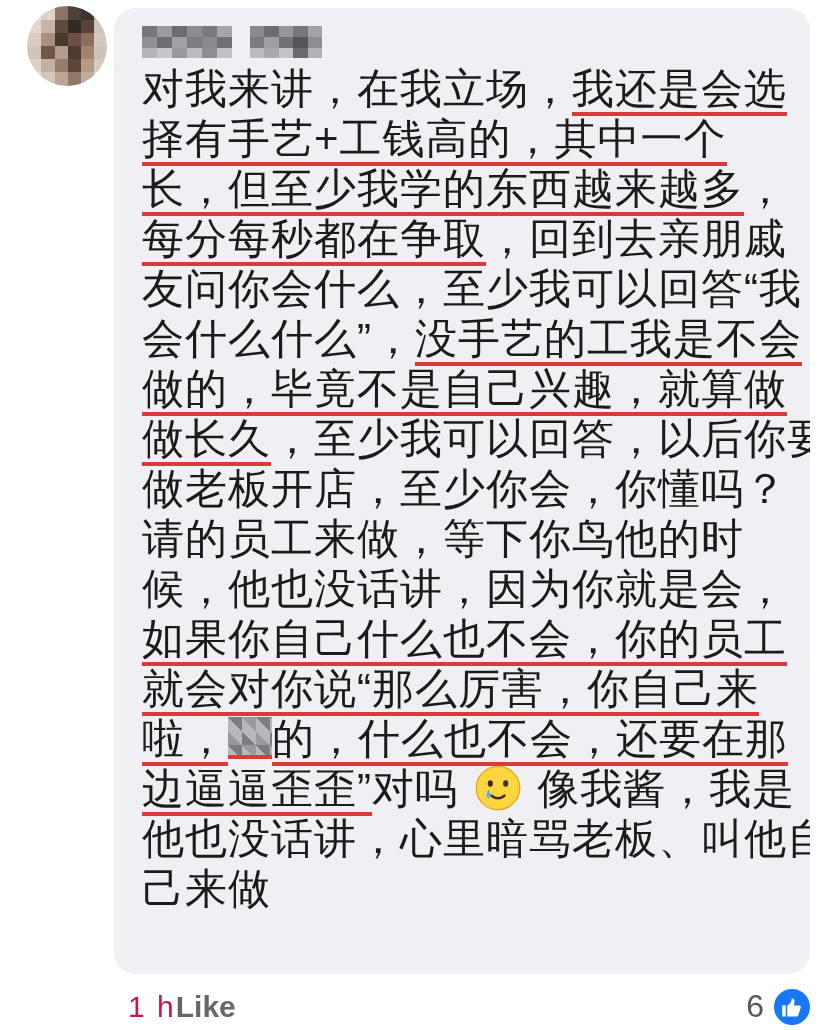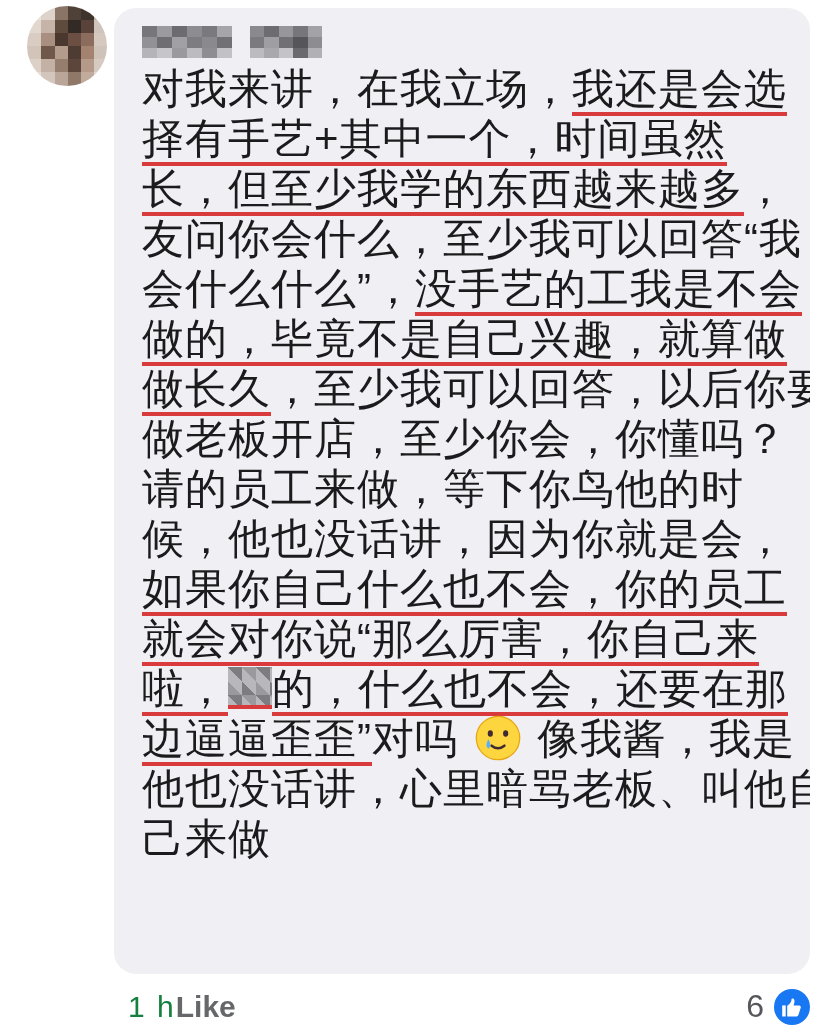--- a/index.html
+++ b/index.html
@@ -40,21 +40,21 @@
   .censor-word.u { border-bottom: 4px solid #d93a3c; }
 
   .emoji { display: inline-block; width: 46px; height: 46px; vertical-align: -8px; margin: 0 4px; }
   .emoji svg { display: block; width: 100%; height: 100%; }
 
   .footer {
     position: absolute; left: 128px; top: 988px; right: 18px;
     display: flex; align-items: center;
     font-size: 30px; color: #777a7e;
   }
-  .timestamp { color: #15803d; letter-spacing: 2px; }
+  .timestamp { color: #be185d; letter-spacing: 2px; }
   .like-action { font-weight: 700; color: #65676b; }
   .footer-spacer { flex: 1; }
   .reaction-count { color: #55575b; font-size: 32px; margin-right: 10px; }
   .reaction-badge { width: 36px; height: 36px; display: block; }
 </style>
 </head>
 <body>
 
 <div class="avatar">
   <svg viewBox="0 0 80 80" xmlns="http://www.w3.org/2000/svg">
@@ -133,22 +133,23 @@
       <rect x="0" y="22" width="14" height="10" fill="#bcbcc0"></rect>
         <rect x="14" y="22" width="15" height="10" fill="#a9a9ad"></rect>
         <rect x="29" y="22" width="14" height="10" fill="#c4c4c8"></rect>
         <rect x="43" y="22" width="15" height="10" fill="#6a6a6e"></rect>
         <rect x="58" y="22" width="14" height="10" fill="#b1b1b5"></rect>
     </svg>
   </div>
 
   <div class="comment-text">
       <div class="line"><span class="seg">对我来讲，在我立场，</span><span class="seg u">我还是会选</span></div>
-      <div class="line"><span class="seg u">择有手艺+其中一个，时间虽然</span></div>
+      <div class="line"><span class="seg u">择有手艺+工钱高的，其中一个</span></div>
       <div class="line"><span class="seg u">长，但至少我学的东西越来越多</span><span class="seg">，</span></div>
+      <div class="line"><span class="seg u">每分每秒都在争取</span><span class="seg">，回到去亲朋戚</span></div>
       <div class="line"><span class="seg">友问你会什么，至少我可以回答“我</span></div>
       <div class="line"><span class="seg">会什么什么”，</span><span class="seg u">没手艺的工我是不会</span></div>
       <div class="line"><span class="seg u">做的，毕竟不是自己兴趣，就算做</span></div>
       <div class="line"><span class="seg u">做长久</span><span class="seg">，至少我可以回答，以后你要</span></div>
       <div class="line"><span class="seg">做老板开店，至少你会，你懂吗？</span></div>
       <div class="line"><span class="seg">请的员工来做，等下你鸟他的时</span></div>
       <div class="line"><span class="seg">候，他也没话讲，因为你就是会，</span></div>
       <div class="line"><span class="seg u">如果你自己什么也不会，你的员工</span></div>
       <div class="line"><span class="seg u">就会对你说“那么厉害，你自己来</span></div>
       <div class="line"><span class="seg u">啦，</span><span class="censor-word u"></span><span class="seg u">的，什么也不会，还要在那</span></div>

